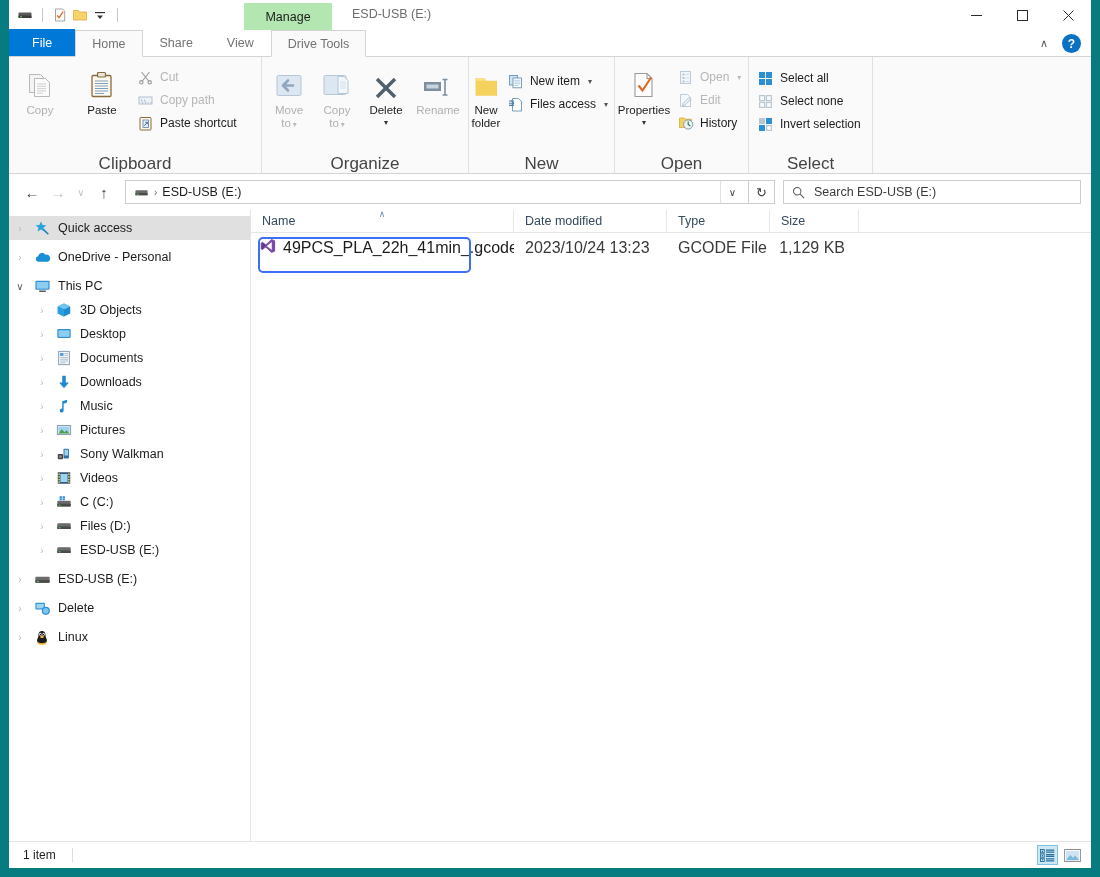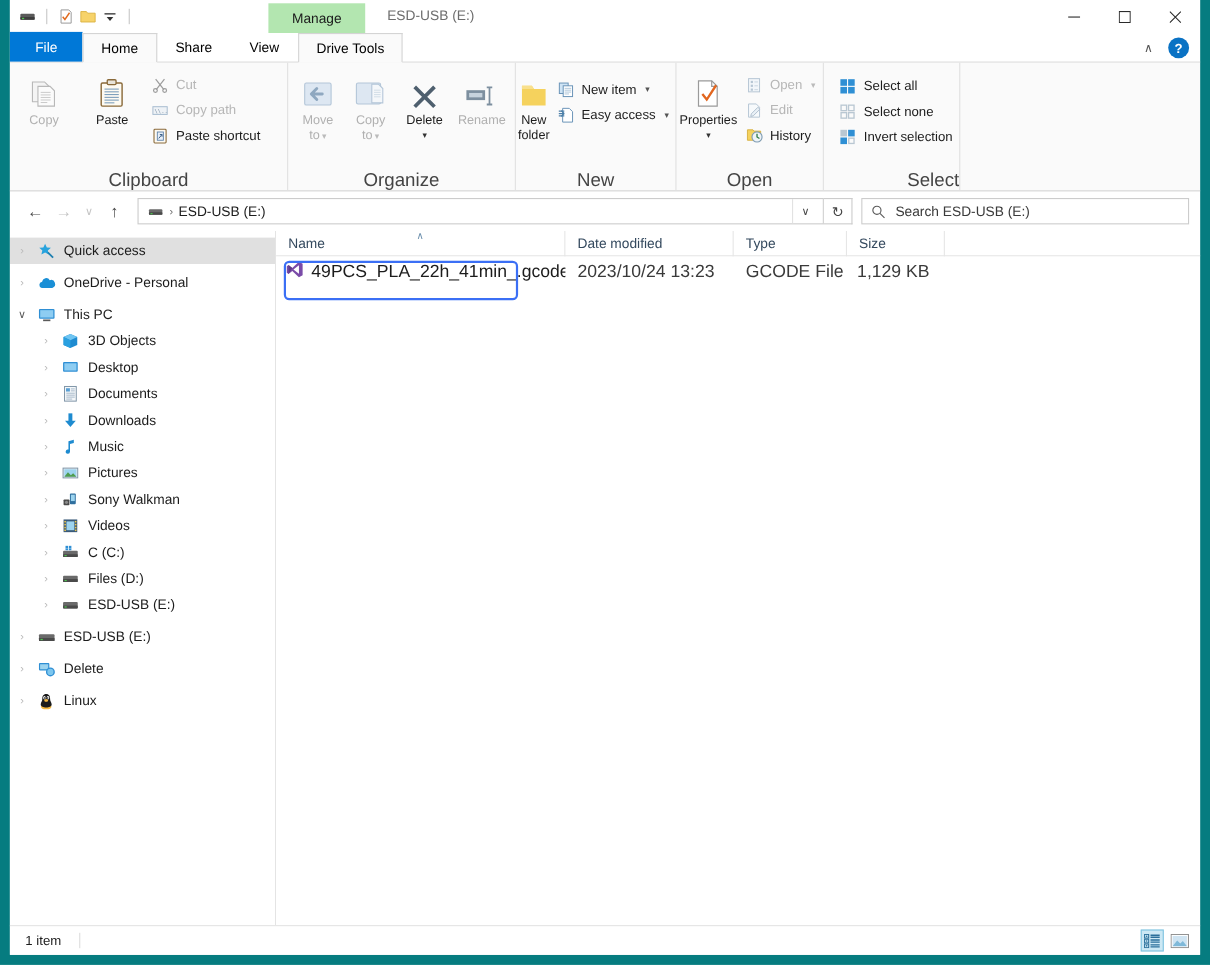--- a/index.html
+++ b/index.html
@@ -56,21 +56,21 @@
     position: absolute;
     left: 235px; top: -27px;
     width: 88px; height: 27px;
     background: #b3e6b0;
     display: flex; align-items: center; justify-content: center;
     font-size: 12.5px; color: #1c1c1c;
   }
   .tab {
     height: 27px; padding: 12px 16px;
     display: flex; align-items: center;
-    font-size: 12.5px; color: #000000;
+    font-size: 12.5px; color: #737373;
     border: 1px solid transparent;
     border-bottom: none;
   }
   .tab.file {
     background: #0078d7; color: #ffffff;
     padding: 0 22px; height: 27px;
   }
   .tab.active {
     background: #fafafa;
     border-color: #d4d4d4;
@@ -472,21 +472,21 @@
             <span class="caret">▾</span>
           </div>
           <div class="smallbtn">
             <div class="ico">
               <svg width="15" height="15" viewBox="0 0 15 15">
                 <path d="M4.5 1.5 h6 l3 3 v9.5 h-9 Z" fill="#fff" stroke="#6a94b8" stroke-width="0.9"></path>
                 <path d="M1 4 h5 M1 6.2 h5 M1 8.4 h5" stroke="#4c7fa8" stroke-width="1.1"></path>
                 <path d="M5.8 6.2 L3.2 3.6 M5.8 6.2 L3.2 8.8" stroke="#4c7fa8" stroke-width="1.1" fill="none"></path>
               </svg>
             </div>
-            <span>Easy access</span>
+            <span>Files access</span>
             <span class="caret">▾</span>
           </div>
         </div>
       </div>
       <div class="rgroup-label">New</div>
     </div>
 
     <div class="rgroup" style="width:134px;">
       <div class="rgroup-body">
         <div class="bigbtn" style="width:58px;">
@@ -535,21 +535,21 @@
                 <path d="M10.2 6.5 v3 l2.2 1.4" stroke="#2f7b45" stroke-width="1.2" fill="none"></path>
               </svg>
             </div>
             <span>History</span>
           </div>
         </div>
       </div>
       <div class="rgroup-label">Open</div>
     </div>
 
-    <div class="rgroup" style="width:124px;align-items:flex-end;">
+    <div class="rgroup" style="width:124px;">
       <div class="rgroup-body">
         <div class="smallcol" style="padding-top:6px;padding-left:4px;">
           <div class="smallbtn">
             <div class="ico">
               <svg width="15" height="15" viewBox="0 0 15 15">
                 <rect x="1" y="1" width="6" height="6" fill="#2f8fd4"></rect>
                 <rect x="8" y="1" width="6" height="6" fill="#2f8fd4"></rect>
                 <rect x="1" y="8" width="6" height="6" fill="#2f8fd4"></rect>
                 <rect x="8" y="8" width="6" height="6" fill="#2f8fd4"></rect>
               </svg>

